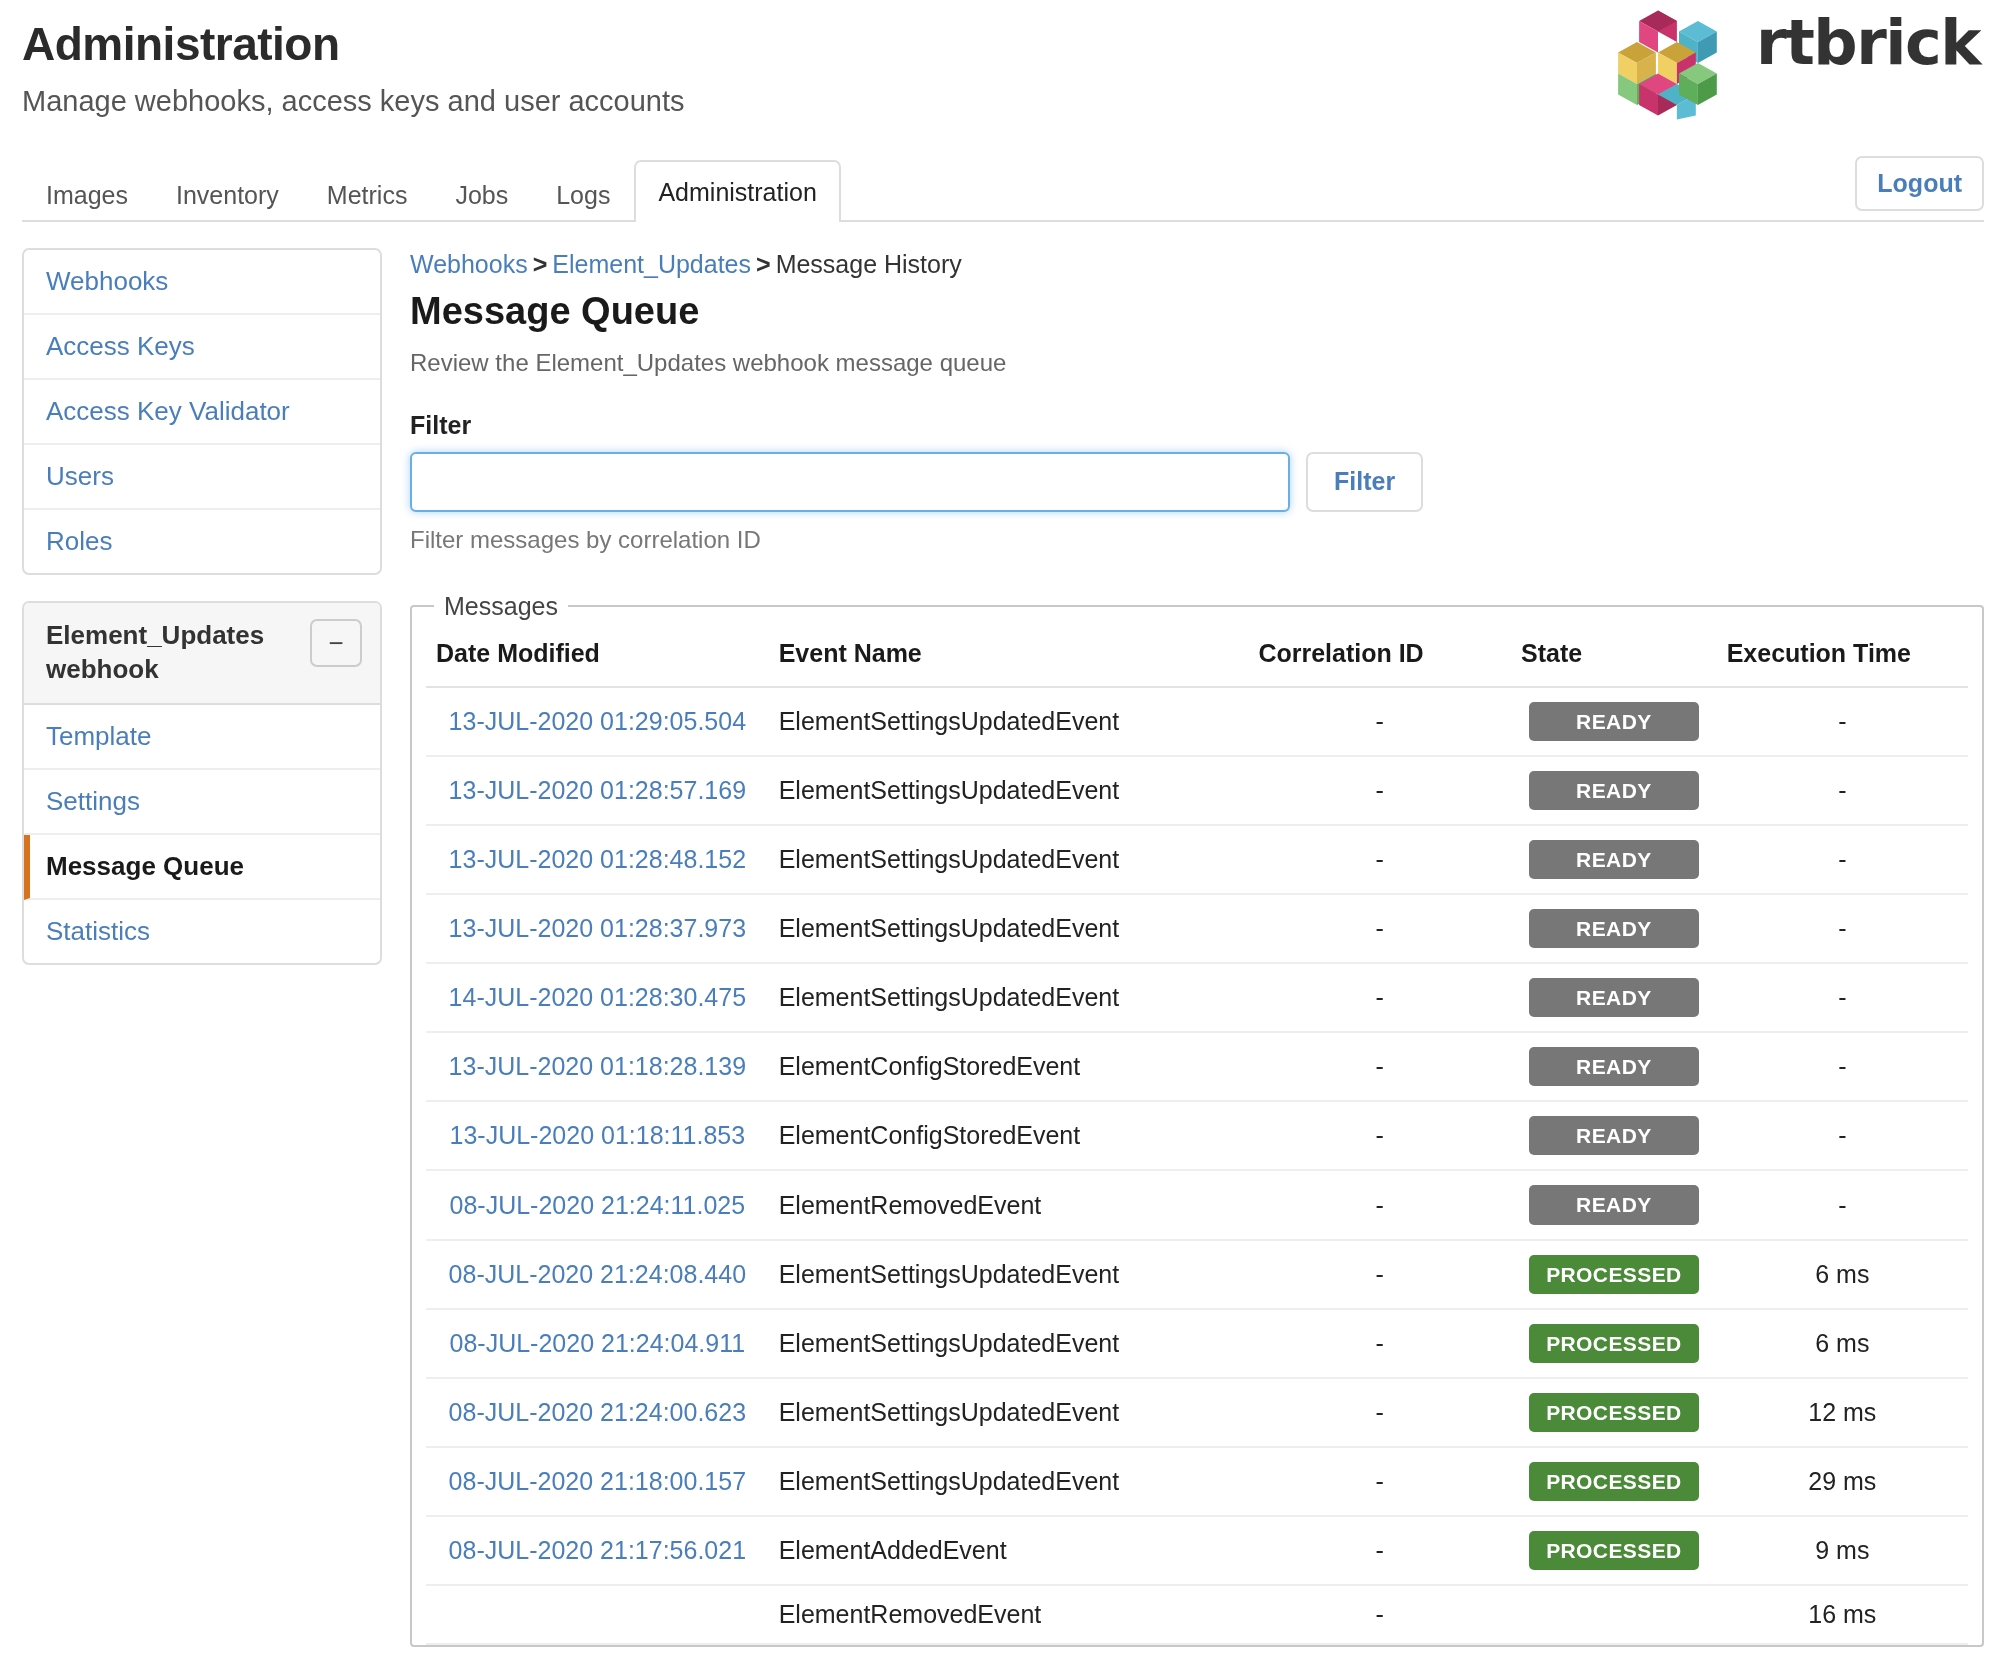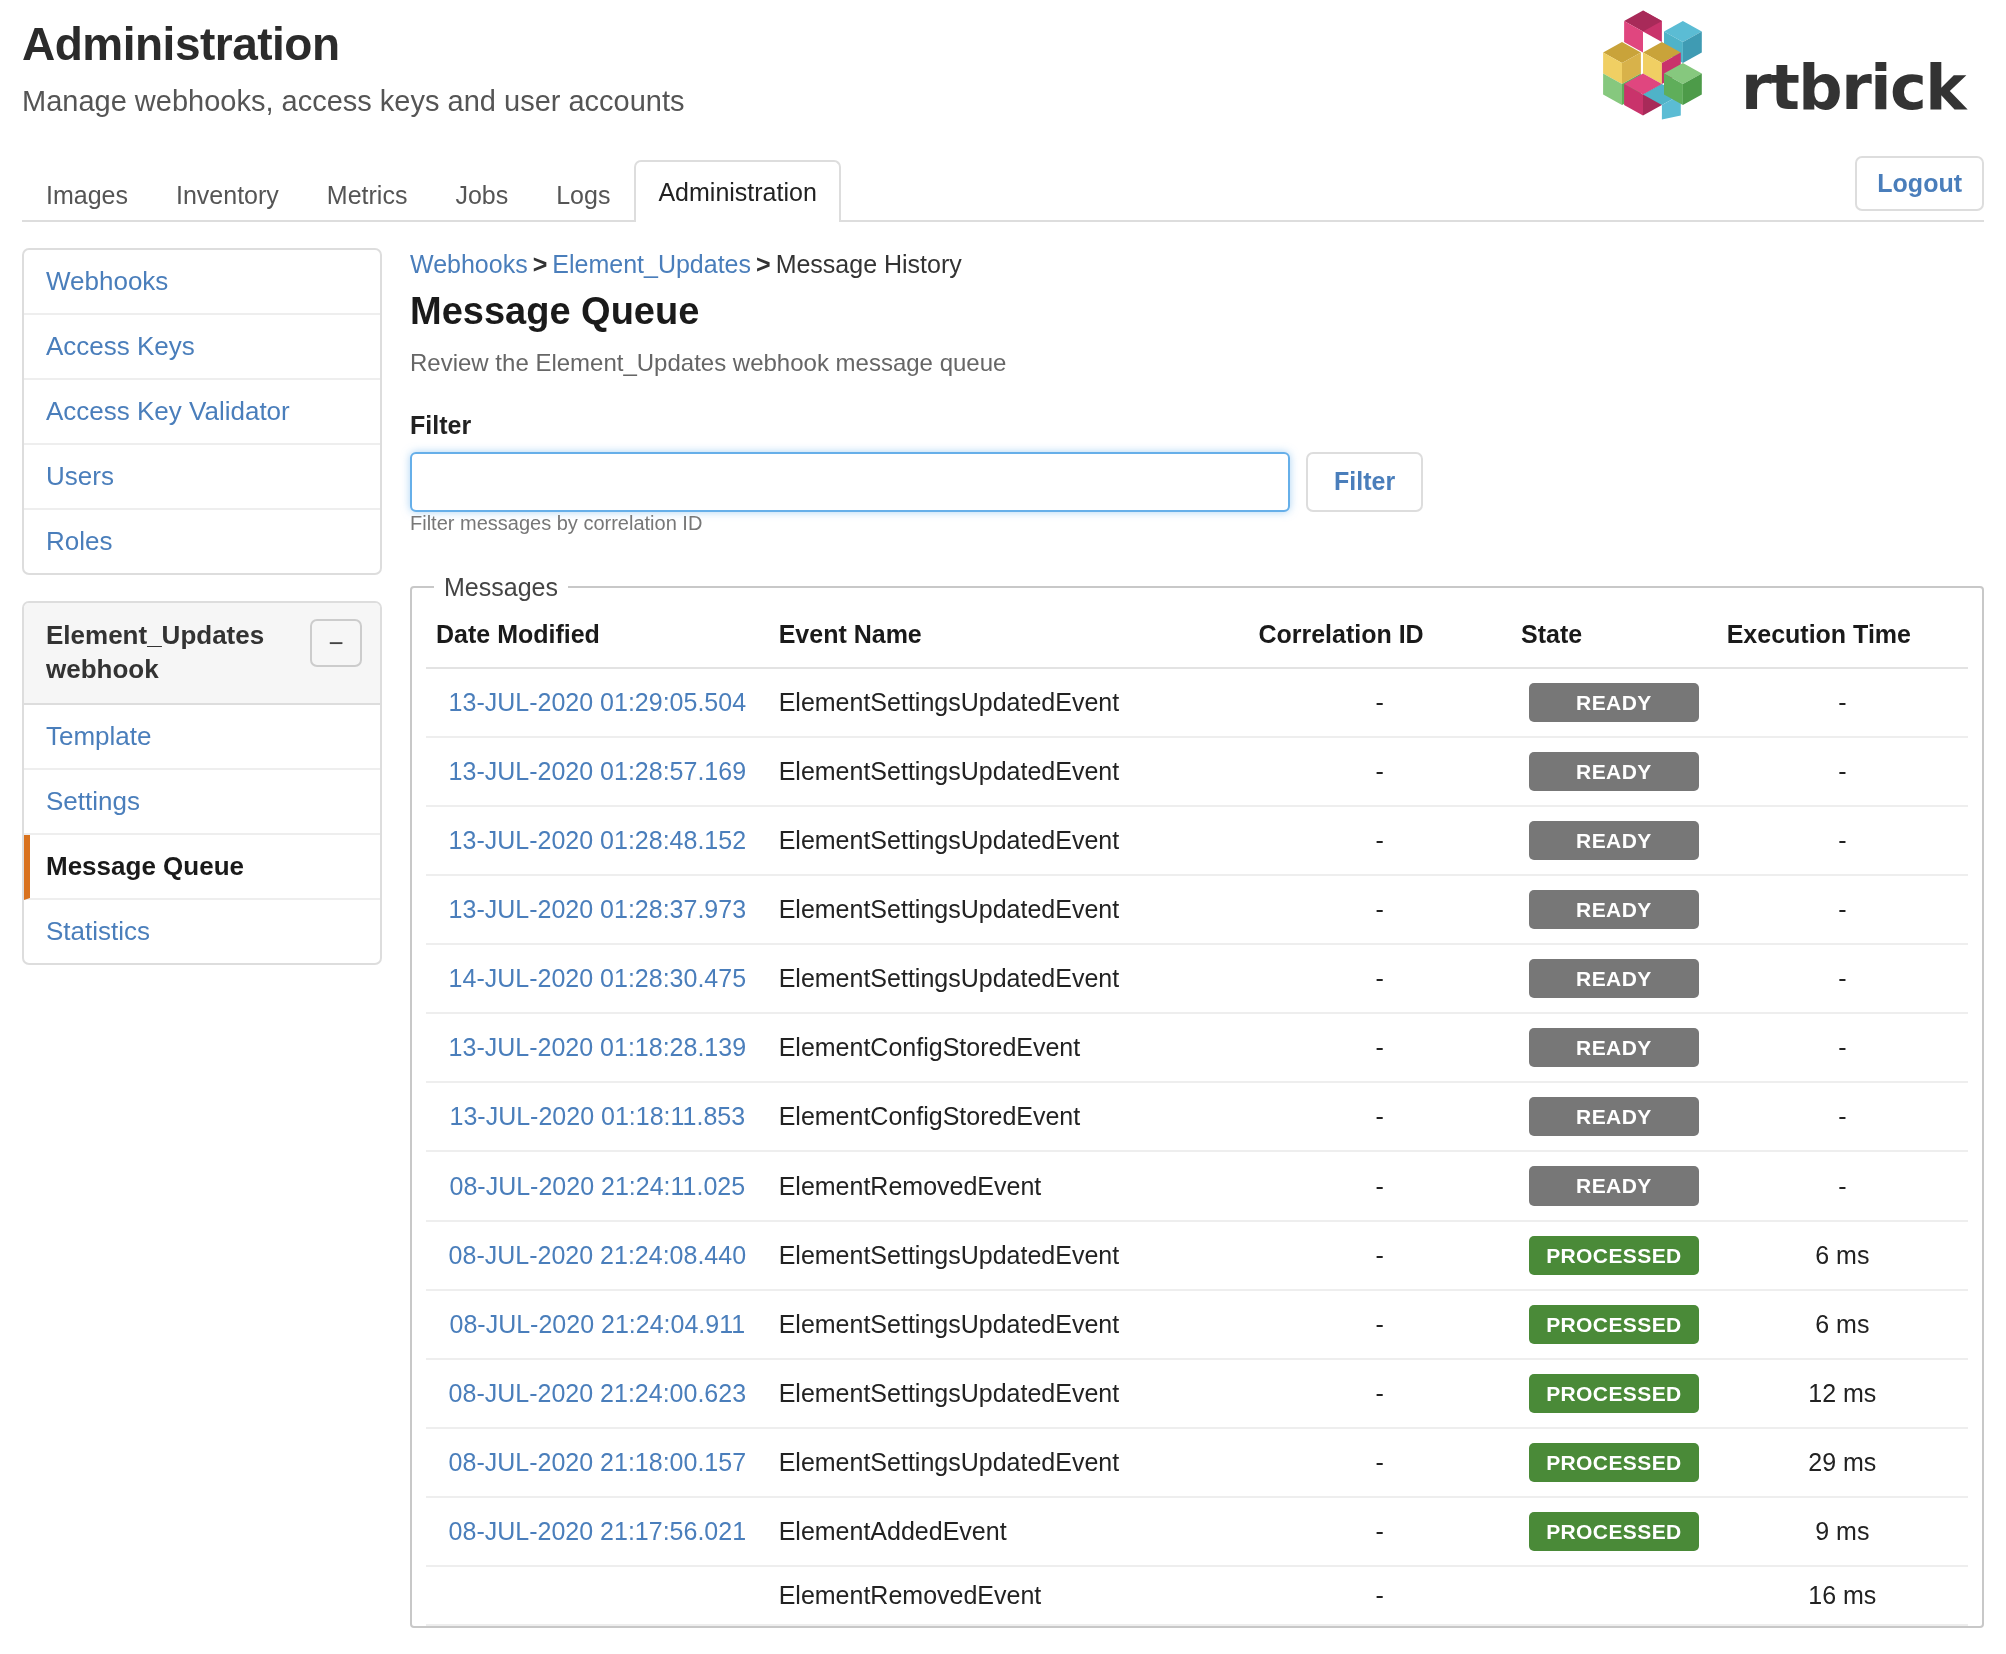--- a/index.html
+++ b/index.html
@@ -28,24 +28,24 @@
     line-height: 1.15;
   }
   .page-subtitle {
     font-size: 29px;
     color: #555555;
     margin: 14px 0 0 0;
     font-weight: normal;
   }
   .brand {
     position: absolute;
-    right: 41px;
+    right: 26px;
     top: 6px;
     display: flex;
-    align-items: flex-end;
+    align-items: flex-start;
     gap: 14px;
   }
   .brand-mark { width: 126px; height: 118px; display: block; }
   .brand-name {
     font-size: 62px;
     font-weight: bold;
     color: #333333;
     letter-spacing: -1.5px;
     font-family: "DejaVu Sans", sans-serif;
   }
@@ -199,21 +199,21 @@
     border: 2px solid #dddddd;
     border-radius: 7px;
     background: #ffffff;
     color: #4a7ebb;
     font-weight: bold;
     font-size: 25px;
     padding: 0 26px;
     cursor: pointer;
     font-family: "Liberation Sans", sans-serif;
   }
-  .field-hint { font-size: 20px; color: #777777; }
+  .field-hint { font-size: 24px; color: #777777; margin-top: 14px; }
 
   fieldset.messages {
     border: 2px solid #c8c8c8;
     border-radius: 4px;
     margin: 38px 0 0 0;
     padding: 4px 14px 0 14px;
     min-width: 0;
   }
   fieldset.messages > legend {
     font-size: 25px;

